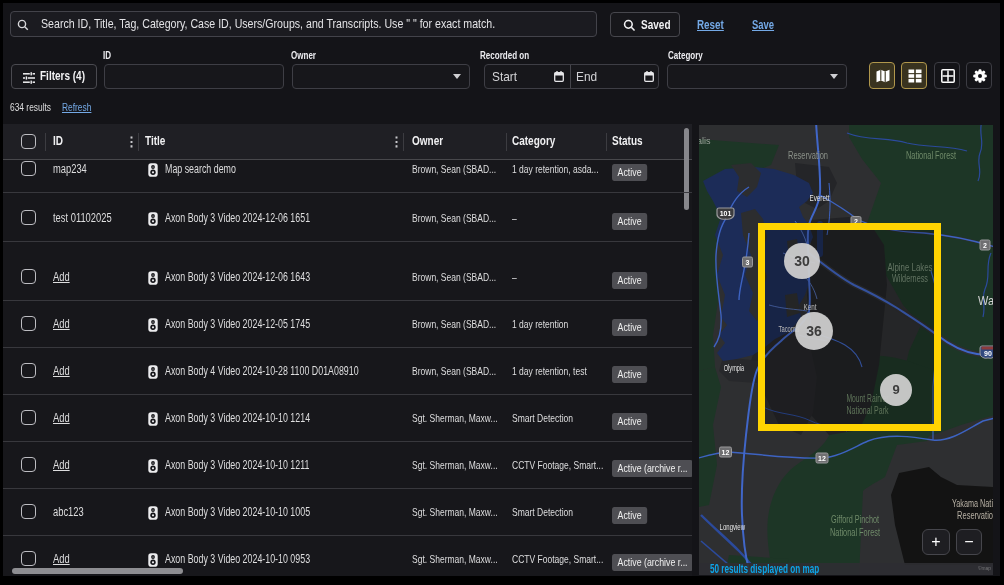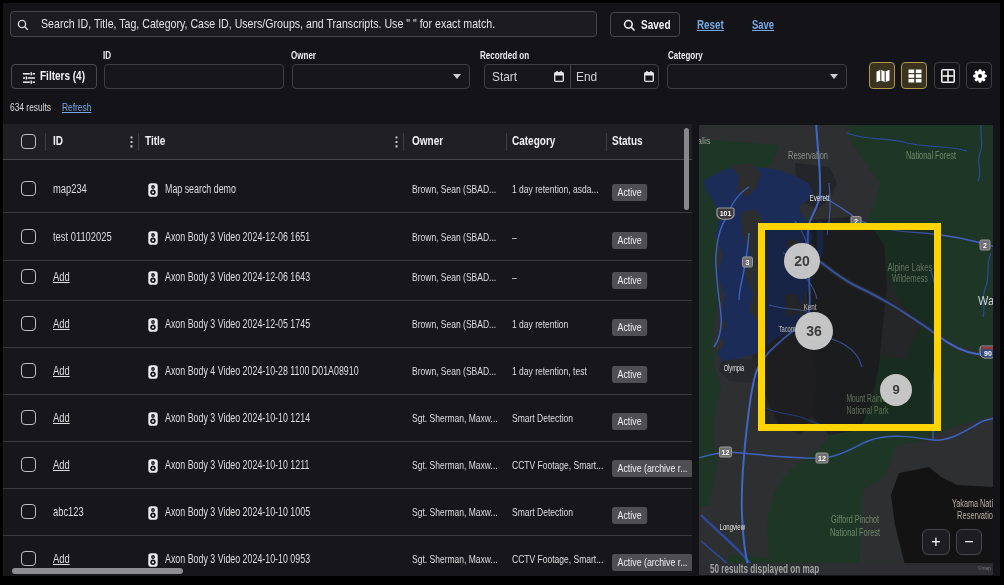--- a/index.html
+++ b/index.html
@@ -40,21 +40,21 @@
 .badge { position:absolute; left:609px; height:17px; background:#4e4e53; border-radius:3px; color:#f0f0f0; font-size:11px; line-height:17px; padding:0 7px; white-space:nowrap; transform:scaleX(0.8); transform-origin:0 50%; }
 .vsb { position:absolute; left:681px; top:4px; width:5px; height:82px; background:#87878c; border-radius:3px; }
 .hsb { position:absolute; left:9px; top:444px; width:171px; height:6px; background:#8e8e92; border-radius:3px; }
 
 
 .map { left:699px; top:125px; width:294px; height:450px; background:#2e2f31; overflow:hidden; }
 .mapsearch { position:absolute; left:12px; top:8px; width:270px; height:24px; background:#1f1f24; border:1px solid #4a4a50; border-radius:4px; color:#f0f0f2; font-size:13.5px; line-height:22px; padding-left:6px; }
 .ybox { position:absolute; left:59px; top:98px; width:183px; height:208px; border:7px solid #ffd401; background:rgba(8,8,10,0.22); }
 .cluster { position:absolute; border-radius:50%; background:rgba(205,205,205,0.95); color:#3c3c3c; font-weight:bold; text-align:center; }
 .zbtn { position:absolute; top:404px; width:28px; height:26px; background:#1e1e22; border:1px solid #46464c; border-radius:6px; color:#fff; font-size:16px; text-align:center; line-height:23px; }
-.mapbar { position:absolute; left:0; top:438px; width:294px; height:12px; background:rgba(46,46,50,0.92); color:#a3a3a3; font-size:12px; font-weight:bold; line-height:12px; }
+.mapbar { position:absolute; left:0; top:438px; width:294px; height:12px; background:rgba(46,46,50,0.92); color:#0ea5e9; font-size:12px; font-weight:bold; line-height:12px; }
 </style>
 </head>
 <body>
 <div class="app"></div>
 
 <div class="abs searchbox">
   <svg class="abs" style="left:6px;top:6.5px" width="12" height="12" viewBox="0 0 12 12">
       <circle cx="5" cy="5" r="3.6" fill="none" stroke="#d8d8db" stroke-width="1.4"></circle>
       <line x1="7.7" y1="7.7" x2="10.8" y2="10.8" stroke="#d8d8db" stroke-width="1.4"></line>
     </svg>
@@ -169,36 +169,36 @@
     <div class="kebab" style="left:387px;">⋮</div>
     <div class="hsep" style="left:400px;"></div>
     <div class="htext" style="left:409px;">Owner</div>
     <div class="hsep" style="left:503px;"></div>
     <div class="htext" style="left:509px;">Category</div>
     <div class="hsep" style="left:603px;"></div>
     <div class="htext" style="left:609px;">Status</div>
   </div>
   <div class="vsb"></div>
   <div class="hsb"></div>
-<div class="row" style="top:42px">
+<div class="row" style="top:22px">
     <div class="cb" style="top:15px;"></div>
     <div class="cell" style="left:50px;top:16px;font-size:12px;transform:scaleX(0.78);">map234</div>
     <svg class="abs" style="left:145px;top:17px" width="10" height="14" viewBox="0 0 10 14">
         <rect x="0.3" y="0.3" width="9.4" height="13.4" rx="2.8" fill="#ececee"></rect>
         <circle cx="5" cy="4" r="1.9" fill="#141418"></circle>
         <circle cx="5" cy="4" r="0.6" fill="#ececee"></circle>
         <circle cx="5" cy="9.3" r="2.7" fill="#141418"></circle>
         <circle cx="5" cy="9.3" r="1.1" fill="#ececee"></circle>
       </svg>
     <div class="cell" style="left:162px;top:16px;font-size:12.3px;transform:scaleX(0.72);">Map search demo</div>
     <div class="cell" style="left:409px;top:17px;font-size:11.5px;transform:scaleX(0.74);">Brown, Sean (SBAD...</div>
     <div class="cell" style="left:509px;top:17px;font-size:11.5px;transform:scaleX(0.74);">1 day retention, asda...</div>
     <div class="badge" style="top:18px;">Active</div>
   </div>
-    <div class="row" style="top:90px">
+    <div class="row" style="top:71px">
     <div class="cb" style="top:15px;"></div>
     <div class="cell" style="left:50px;top:16px;font-size:12px;transform:scaleX(0.78);">test 01102025</div>
     <svg class="abs" style="left:145px;top:17px" width="10" height="14" viewBox="0 0 10 14">
         <rect x="0.3" y="0.3" width="9.4" height="13.4" rx="2.8" fill="#ececee"></rect>
         <circle cx="5" cy="4" r="1.9" fill="#141418"></circle>
         <circle cx="5" cy="4" r="0.6" fill="#ececee"></circle>
         <circle cx="5" cy="9.3" r="2.7" fill="#141418"></circle>
         <circle cx="5" cy="9.3" r="1.1" fill="#ececee"></circle>
       </svg>
     <div class="cell" style="left:162px;top:16px;font-size:12.3px;transform:scaleX(0.72);">Axon Body 3 Video 2024-12-06 1651</div>
@@ -410,20 +410,20 @@
     <g font-size="9.5" fill="#e4e4e4">
       <text x="110.5" y="76" textLength="20" lengthAdjust="spacingAndGlyphs">Everett</text>
       <text x="104.5" y="184.5" textLength="13" lengthAdjust="spacingAndGlyphs">Kent</text>
       <text x="79.5" y="207" textLength="20.4" lengthAdjust="spacingAndGlyphs">Tacoma</text>
       <text x="24.8" y="246" textLength="20.4" lengthAdjust="spacingAndGlyphs">Olympia</text>
       <text x="20.6" y="405" textLength="25.4" lengthAdjust="spacingAndGlyphs">Longview</text>
       <text x="279" y="180" font-size="13" fill="#d5d5d5" textLength="16" lengthAdjust="spacingAndGlyphs">Wa</text>
     </g>
   </svg>
   <div class="ybox"></div>
-  <div class="cluster" style="left:85px;top:118px;width:36px;height:36px;font-size:14px;line-height:36px;">20</div>
+  <div class="cluster" style="left:85px;top:118px;width:36px;height:36px;font-size:14px;line-height:36px;">30</div>
   <div class="cluster" style="left:96px;top:187px;width:38px;height:38px;font-size:14px;line-height:38px;">36</div>
   <div class="cluster" style="left:181px;top:249px;width:32px;height:32px;font-size:13px;line-height:32px;">9</div>
   <div class="zbtn" style="left:223px;">+</div>
   <div class="zbtn" style="left:257px;width:26px;">−</div>
   <div class="abs" style="left:279px;top:441px;font-size:8px;color:#77777a;z-index:5;transform:scale(0.6);transform-origin:0 0;">©map</div>
   <div class="mapbar"><span class="cx" style="transform:scaleX(0.68); margin-left:11px;">50 results displayed on map</span></div>
 </div>
 
 </body></html>

